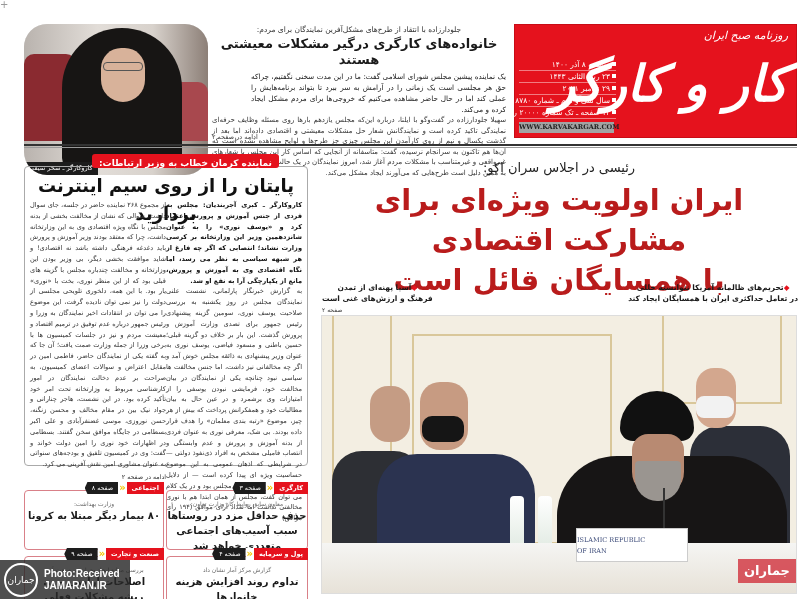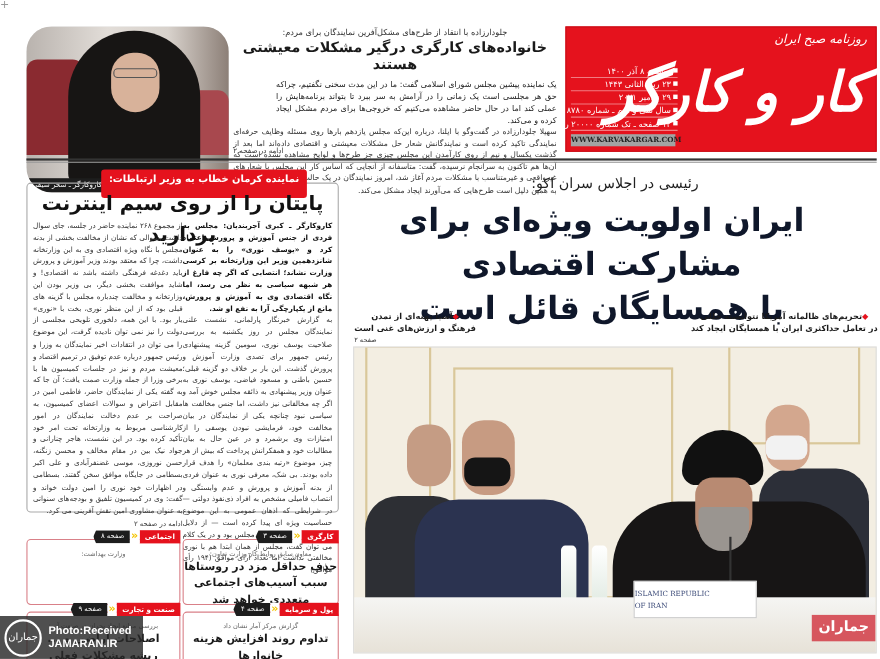--- a/index.html
+++ b/index.html
@@ -32,39 +32,39 @@
   .portrait .chador { position: absolute; left: 38px; top: 4px; width: 120px; height: 140px; background: #171514; border-radius: 60px 60px 10px 10px; }
   .portrait .face { position: absolute; left: 77px; top: 24px; width: 44px; height: 54px; background: #d8b29a; border-radius: 22px 22px 24px 24px; }
   .portrait .glasses { position: absolute; left: 79px; top: 38px; width: 40px; height: 9px; border: 1.5px solid #555; border-radius: 4px; }
   .portrait .credit { position: absolute; left: 0; bottom: 0; padding: 2px 5px; background: #1d1d1d; color: #fff; font-size: 6.5px; line-height: 9px; }
 
   .rule-top { position: absolute; left: 24px; top: 144px; width: 773px; height: 2px; background: #333; }
   .rule-top2 { position: absolute; left: 24px; top: 147px; width: 773px; height: 1px; background: #999; }
 
   
   .main-kicker { position: absolute; left: 320px; top: 160px; width: 478px; text-align: center; font-size: 13px; color: #222; }
-  .main-title { position: absolute; left: 308px; top: 180px; width: 478px; text-align: center; font-size: 29px; line-height: 40px; font-weight: bold; color: #0f172a; letter-spacing: -0.5px; }
+  .main-title { position: absolute; left: 320px; top: 180px; width: 478px; text-align: center; font-size: 29px; line-height: 40px; font-weight: bold; color: #b91c1c; letter-spacing: -0.5px; }
   .subheads { position: absolute; left: 322px; top: 282px; width: 476px; display: flex; justify-content: space-between; }
   .subhead { font-size: 7.5px; font-weight: bold; line-height: 11px; text-align: center; }
   .subhead .dot { color: #e5121d; }
   .page-ref { position: absolute; left: 322px; top: 306px; font-size: 6px; color: #333; }
 
   
   .photo { position: absolute; left: 321px; top: 315px; width: 476px; height: 279px; background: #f3eee2; overflow: hidden; border: 1px solid #ddd; }
   .photo .panel { position: absolute; border: 2px solid #d9c79a; }
   .photo .figure { position: absolute; }
   .photo .table { position: absolute; left: 0; bottom: 0; width: 100%; height: 50px; background: linear-gradient(#f5f5f3, #e7e2d8); }
   .photo .placard { position: absolute; left: 254px; top: 212px; width: 112px; height: 34px; background: #fff; border: 1px solid #ccc; font-family: "DejaVu Serif", serif; font-size: 6.5px; color: #3b4a78; line-height: 11px; padding-top: 6px; direction: ltr; }
   .photo .bottle { position: absolute; width: 14px; height: 58px; background: linear-gradient(#fff, #dfe9e0); border-radius: 4px 4px 2px 2px; top: 180px; }
   .photo .mic { position: absolute; left: 341px; top: 172px; width: 2px; height: 44px; background: #333; }
   .photo .jamaran { position: absolute; right: 0; bottom: 10px; width: 58px; height: 24px; background: rgba(210,60,70,0.85); color: #fff; font-weight: bold; font-size: 13px; text-align: center; line-height: 24px; }
 
   
   .story-box { position: absolute; left: 24px; top: 166px; width: 284px; height: 300px; border: 1px solid #aaa; border-radius: 4px; }
-  .story-kicker { position: absolute; left: 92px; top: 154px; height: 26px; padding: 0 7px; background: #e5121d; color: #fff; font-size: 9px; font-weight: bold; line-height: 18px; border-radius: 3px; white-space: nowrap; }
+  .story-kicker { position: absolute; left: 92px; top: 154px; height: 14px; padding: 0 7px; background: #e5121d; color: #fff; font-size: 9px; font-weight: bold; line-height: 18px; border-radius: 3px; white-space: nowrap; }
   .story-title { position: absolute; left: 26px; top: 172px; width: 280px; text-align: center; font-size: 18px; font-weight: bold; color: #111; line-height: 28px; }
   .story-col { position: absolute; top: 200px; width: 136px; font-size: 6.6px; line-height: 10.8px; text-align: justify; color: #333; }
   .story-col.right { left: 166px; }
   .story-col.left { left: 30px; }
   .story-col .bold { font-weight: bold; color: #111; }
   .story-col .cont { margin-top: 2px; font-size: 6.3px; }
 
   
   .brief { position: absolute; width: 142px; height: 60px; border: 1px solid #d98088; border-radius: 4px; }
   .brief .tag { position: absolute; right: -1px; top: -9px; height: 12px; display: flex; direction: rtl; }
@@ -185,20 +185,21 @@
     </div>
 </div>
 <div class="brief" style="left:24px;top:490px;width:140px;">
   <div class="tag">
       <span class="sec">اجتماعی</span>
       <span class="chev">«</span>
       <span class="pg">صفحه ۸</span>
     </div>
   <div class="kick">وزارت بهداشت:</div>
   <div class="ttl">
+      <div>۸۰ بیمار دیگر مبتلا به کرونا</div>
     </div>
 </div>
 <div class="brief" style="left:166px;top:556px;height:50px;">
   <div class="tag">
       <span class="sec">پول و سرمایه</span>
       <span class="chev">«</span>
       <span class="pg">صفحه ۴</span>
     </div>
   <div class="kick">گزارش مرکز آمار نشان داد</div>
   <div class="ttl">

